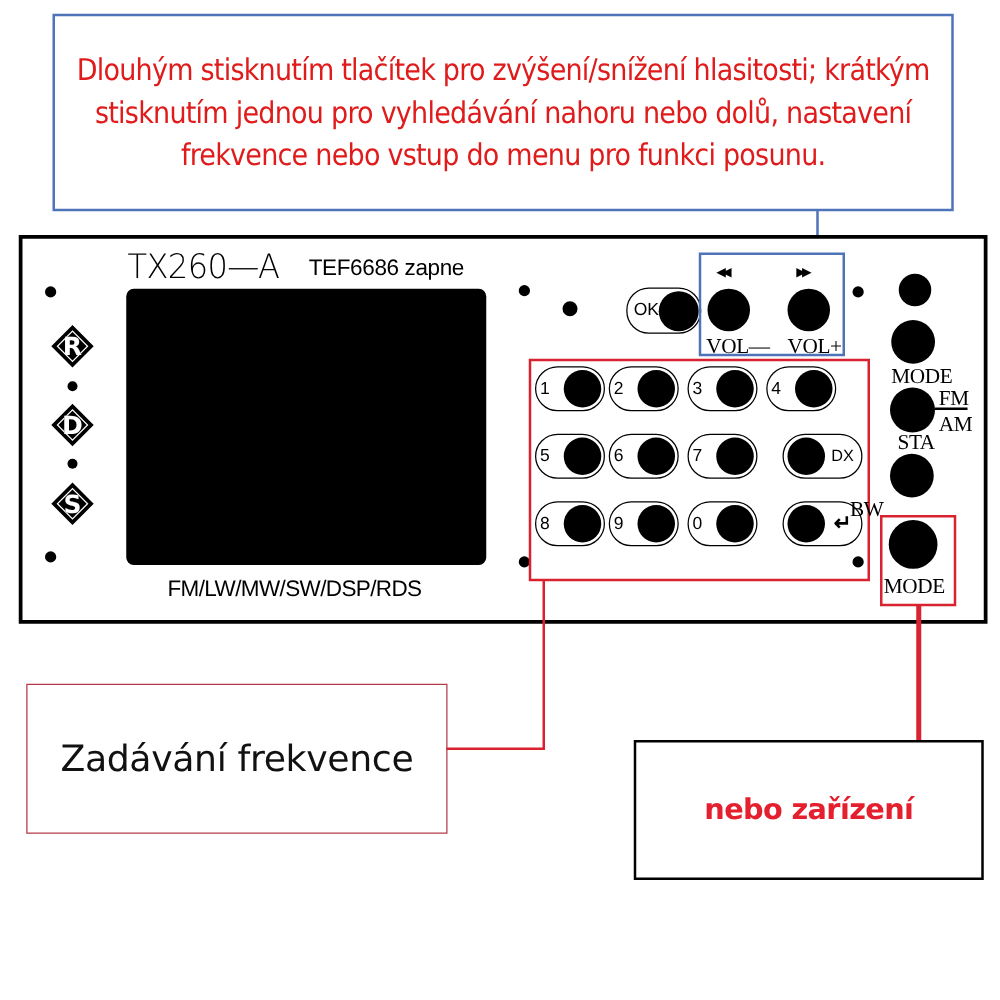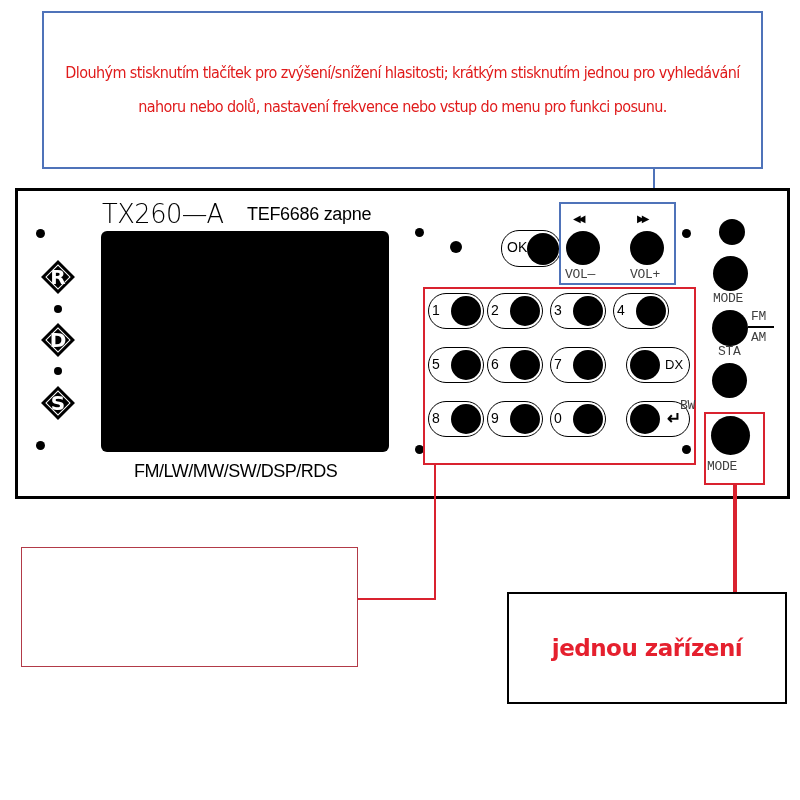--- a/index.html
+++ b/index.html
@@ -9,21 +9,21 @@
 
     
     #top-callout {
       left: 42px; top: 11px; width: 721px; height: 158px;
       border: 2px solid #4f73b9;
       display: flex; align-items: center; justify-content: center;
       text-align: center;
     }
     #top-callout .txt {
       color: #e01b1b; font-family: "DejaVu Sans", sans-serif;
-      font-size: 16px; line-height: 34px; letter-spacing: -0.6px;
+      font-size: 24px; line-height: 34px; letter-spacing: -0.6px;
       font-stretch: condensed; padding: 0 8px;
     }
 
     
     #panel {
       left: 15px; top: 188px; width: 775px; height: 311px;
       border: 3px solid #000;
       background: #fff;
     }
     .dot { position: absolute; background: #000; border-radius: 50%; }
@@ -74,21 +74,21 @@
       border-radius: 50%; background: #000;
     }
     .pill .lbl {
       position: absolute; top: 0; line-height: 33px;
       font-family: "Liberation Sans", sans-serif; font-size: 14px; color: #000;
     }
 
     .round-btn { position: absolute; background: #000; border-radius: 50%; }
     .small-label {
       position: absolute;
-      font-family: Liberation Mono, monospace; font-size: 13px; color: #404040;
+      font-family: Liberation Serif, serif; font-size: 17px; color: #000000;
       letter-spacing: -0.3px;
     }
     .tri { position: absolute; font-size: 10px; line-height: 10px; color: #000; letter-spacing: -3px; }
 
     
     .blue-box { position: absolute; border: 2px solid #4f73b9; }
     .red-box { position: absolute; border: 2px solid #d9222f; }
     .line-blue { position: absolute; background: #4f73b9; }
     .line-red { position: absolute; background: #d9222f; }
 
@@ -230,20 +230,21 @@
 <div class="red-box" style="left:704px; top:412px; width:61px; height:73px;"></div>
 <div class="round-btn" style="left:711px; top:416px; width:39px; height:39px;"></div>
 <div class="small-label" style="left:707px; top:459px;">MODE</div>
 
 <div class="line-red" style="left:434px; top:464px; width:2px; height:136px;"></div>
 <div class="line-red" style="left:357px; top:598px; width:79px; height:2px;"></div>
 <div class="line-red" style="left:733px; top:484px; width:4px; height:109px;"></div>
 
 <div id="keypad-callout" class="abs">
   <div class="txt">
+    <div>Zadávání frekvence</div>
   </div>
 </div>
 
 <div id="power-callout" class="abs">
   <div class="txt">
-    <div>jednou zařízení</div>
+    <div>nebo zařízení</div>
   </div>
 </div>
 
 </body></html>

